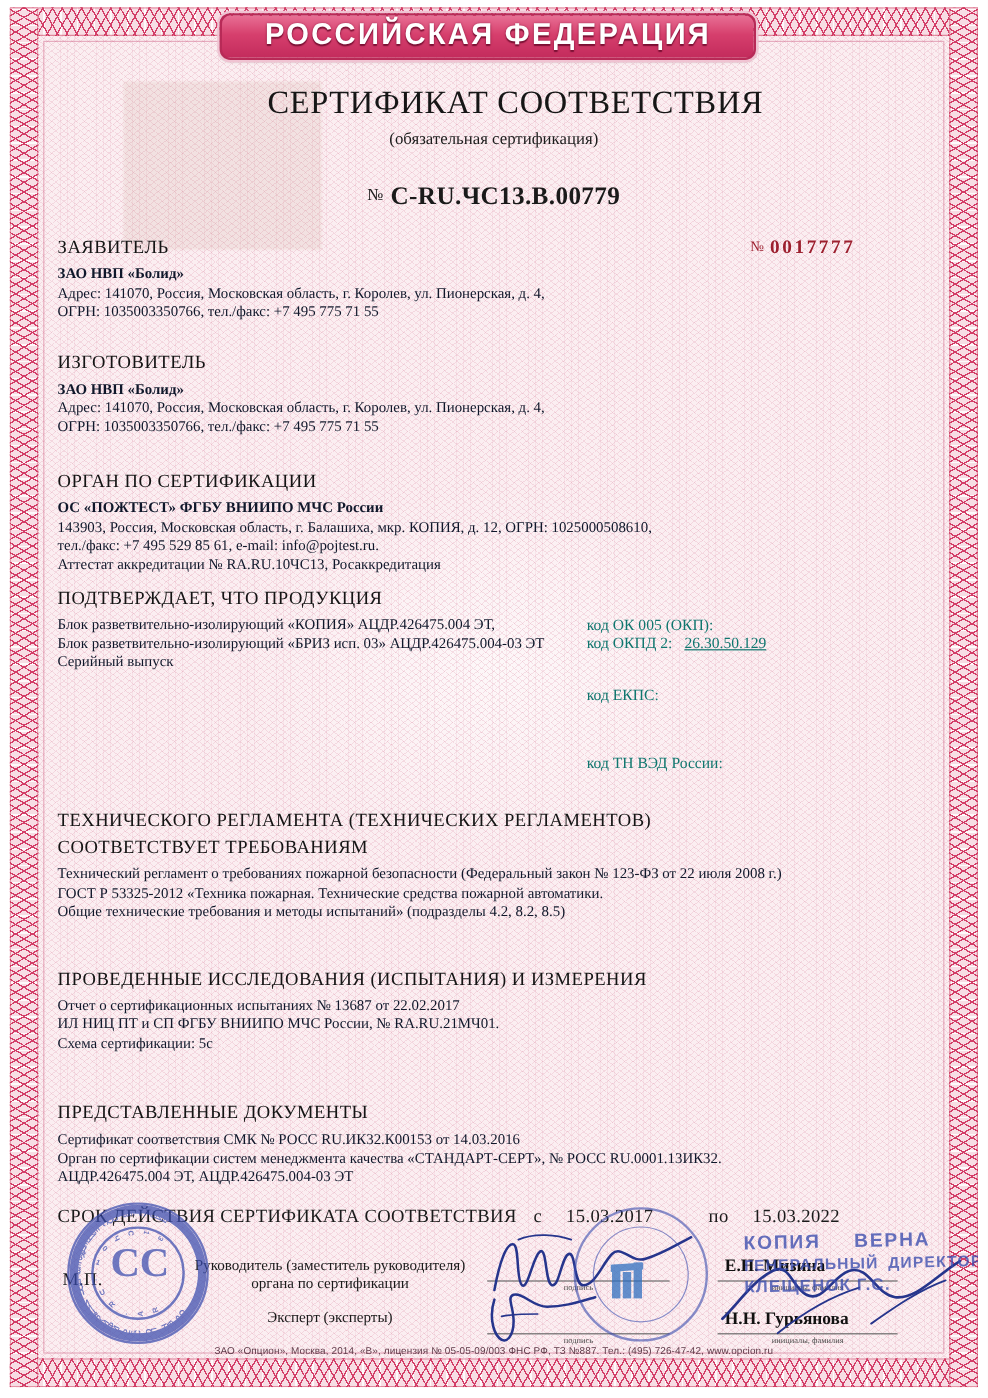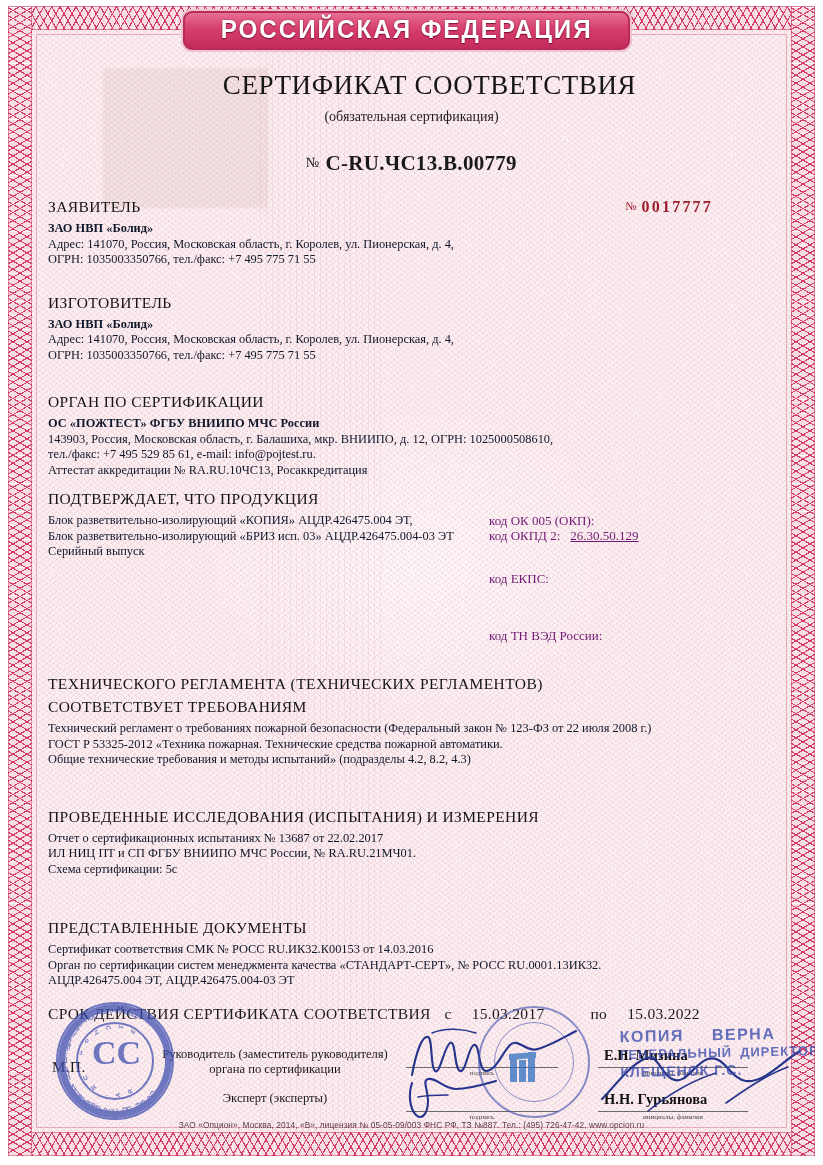--- a/index.html
+++ b/index.html
@@ -157,21 +157,21 @@
   }
   .serial .n { font-size: 12px; letter-spacing: 0; font-weight: normal; margin-right: 5px; vertical-align: 2px;}
 
   
   .product-block { display: flex; margin-top: 4px; }
   .product-left { width: 445px; }
   .product-right { flex: 1; padding-left: 6px; }
   .code-line {
     font-size: 13px;
     line-height: 15px;
-    color: #701a75;
+    color: #0f766e;
     white-space: nowrap;
   }
   .code-line.gap1 { margin-top: 28px; }
   .code-line.gap2 { margin-top: 42px; }
   .code-val { margin-left: 10px; text-decoration: underline; }
 
   
   .validity-row {
     display: flex; align-items: baseline;
     margin-top: 16px; margin-left: 10px;
@@ -328,21 +328,21 @@
     <div class="section" style="margin-top:26px;">
       <div class="sec-head">ИЗГОТОВИТЕЛЬ</div>
       <div class="body-line bold">ЗАО НВП «Болид»</div>
       <div class="body-line">Адрес: 141070, Россия, Московская область, г. Королев, ул. Пионерская, д. 4,</div>
       <div class="body-line">ОГРН: 1035003350766, тел./факс: +7 495 775 71 55</div>
     </div>
 
     <div class="section" style="margin-top:30px;">
       <div class="sec-head">ОРГАН ПО СЕРТИФИКАЦИИ</div>
       <div class="body-line bold">ОС «ПОЖТЕСТ» ФГБУ ВНИИПО МЧС России</div>
-      <div class="body-line">143903, Россия, Московская область, г. Балашиха, мкр. ВНИИПО, д. 12, ОГРН: 1025000508610,</div>
+      <div class="body-line">143903, Россия, Московская область, г. Балашиха, мкр. КОПИЯ, д. 12, ОГРН: 1025000508610,</div>
       <div class="body-line">тел./факс: +7 495 529 85 61, e-mail: info@pojtest.ru.</div>
       <div class="body-line">Аттестат аккредитации № RA.RU.10ЧС13, Росаккредитация</div>
     </div>
 
     <div class="section" style="margin-top:12px;">
       <div class="sec-head">ПОДТВЕРЖДАЕТ, ЧТО ПРОДУКЦИЯ</div>
       <div class="product-block">
         <div class="product-left">
           <div class="body-line">Блок разветвительно-изолирующий «КОПИЯ» АЦДР.426475.004 ЭТ,</div>
           <div class="body-line">Блок разветвительно-изолирующий «БРИЗ исп. 03» АЦДР.426475.004-03 ЭТ</div>
@@ -363,21 +363,21 @@
           </div>
         </div>
       </div>
     </div>
 
     <div class="section" style="margin-top:34px;">
       <div class="sec-head sub">ТЕХНИЧЕСКОГО РЕГЛАМЕНТА (ТЕХНИЧЕСКИХ РЕГЛАМЕНТОВ)</div>
       <div class="sec-head">СООТВЕТСТВУЕТ ТРЕБОВАНИЯМ</div>
       <div class="body-line">Технический регламент о требованиях пожарной безопасности (Федеральный закон № 123-ФЗ от 22 июля 2008 г.)</div>
       <div class="body-line">ГОСТ Р 53325-2012 «Техника пожарная. Технические средства пожарной автоматики.</div>
-      <div class="body-line">Общие технические требования и методы испытаний» (подразделы 4.2, 8.2, 4.3)</div>
+      <div class="body-line">Общие технические требования и методы испытаний» (подразделы 4.2, 8.2, 8.5)</div>
     </div>
 
     <div class="section" style="margin-top:40px;">
       <div class="sec-head">ПРОВЕДЕННЫЕ ИССЛЕДОВАНИЯ (ИСПЫТАНИЯ) И ИЗМЕРЕНИЯ</div>
       <div class="body-line">Отчет о сертификационных испытаниях № 13687 от 22.02.2017</div>
       <div class="body-line">ИЛ НИЦ ПТ и СП ФГБУ ВНИИПО МЧС России, № RA.RU.21МЧ01.</div>
       <div class="body-line">Схема сертификации: 5с</div>
     </div>
 
     <div class="section" style="margin-top:42px;">

